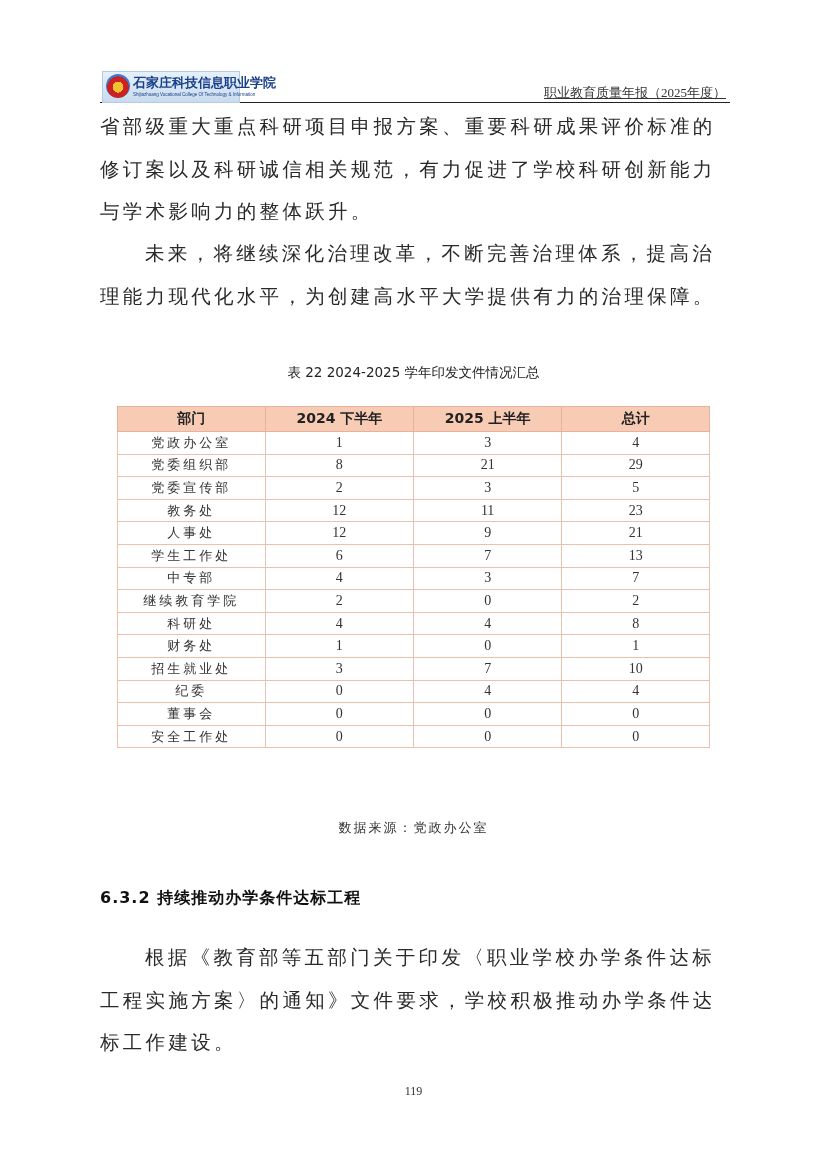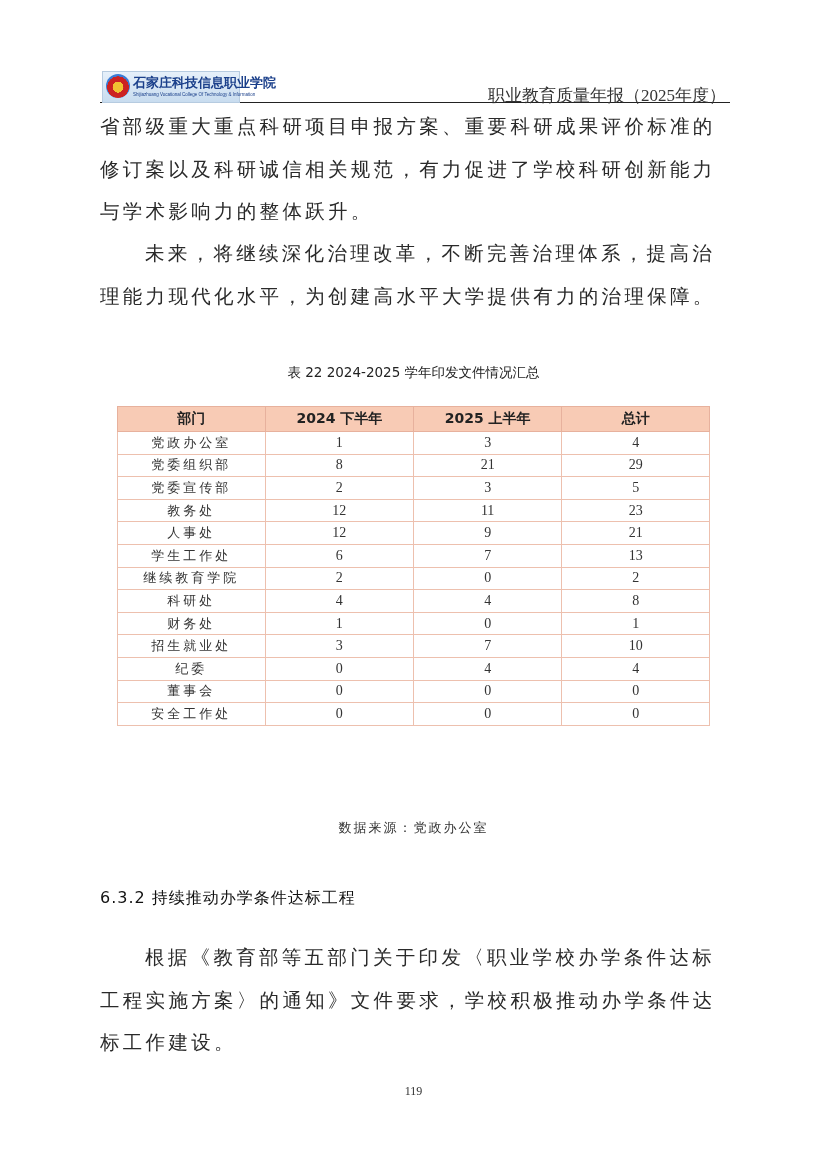--- a/index.html
+++ b/index.html
@@ -8,38 +8,38 @@
   .header { position: absolute; left: 100px; top: 70px; width: 630px; height: 32px;
             border-bottom: 1.5px solid #222; }
   .logo { position: absolute; left: 2px; top: 1px; width: 136px; height: 30px;
           background: linear-gradient(#e6f0fa, #c8dcef); border: 1px solid #b6cbe0; }
   .logo-emblem { position: absolute; left: 3px; top: 2px; width: 24px; height: 24px; border-radius: 50%;
                  background: radial-gradient(circle at 50% 55%, #f1c232 0 30%, #cc2222 31% 60%, #3a7bd5 61% 100%); }
   .logo-cn { position: absolute; left: 30px; top: 2px; font-size: 13px; font-weight: bold; color: #1a3f8a;
              font-family: "DejaVu Serif", serif; letter-spacing: 0px; white-space: nowrap; }
   .logo-en { position: absolute; left: 30px; top: 20px; font-size: 4.5px; color: #1a3f8a; white-space: nowrap;
              font-family: "Liberation Sans", sans-serif; }
-  .report-title { position: absolute; right: 4px; top: 14px; font-size: 17px; color: #333;
-                  font-family: "Liberation Serif", serif; }
+  .report-title { position: absolute; right: 4px; top: 14px; font-size: 13px; color: #333;
+                  font-family: "Liberation Serif", serif; text-decoration: underline; }
   .para { position: absolute; left: 100px; width: 630px; font-size: 19.5px; line-height: 42.5px;
           letter-spacing: 3.3px; color: #2a2a2a; font-family: "DejaVu Sans", sans-serif; font-weight: 300; }
   .para p { margin: 0; }
   .indent { text-indent: 45px; }
   .table-caption { position: absolute; left: 0; width: 827px; top: 364px; text-align: center;
                    font-size: 13.5px; font-family: "DejaVu Sans", sans-serif; color: #222; }
   table.data { position: absolute; left: 117px; top: 406px; width: 593px; border-collapse: collapse;
                border: 1.5px solid #b5513a; font-family: "Liberation Serif", serif; }
   table.data th { background: #f8cbb5; height: 22px; font-size: 14px; font-weight: bold;
                   font-family: "DejaVu Sans", sans-serif; color: #222; border: 1px solid #e7b19d; }
   table.data td { height: 21.6px; padding: 0; text-align: center; font-size: 14px; color: #333;
                   border: 1px solid #edc0ae; }
   table.data td.dept { font-family: "DejaVu Sans", sans-serif; letter-spacing: 3px; font-size: 13px; }
   .source { position: absolute; left: 0; width: 827px; top: 819px; text-align: center;
             font-size: 13px; letter-spacing: 2px; font-family: "DejaVu Sans", sans-serif; color: #333; }
-  .section-heading { position: absolute; left: 100px; top: 888px; font-size: 16px; font-weight: normal;
+  .section-heading { position: absolute; left: 100px; top: 888px; font-size: 16px; font-weight: bold;
                      font-family: "DejaVu Sans", sans-serif; color: #111; letter-spacing: 1px; }
   .page-number { position: absolute; left: 0; width: 827px; top: 1084px; text-align: center;
                  font-size: 12px; font-family: "Liberation Serif", serif; color: #333; }
 </style>
 </head>
 <body>
 
 <div class="header">
   <div class="logo">
     <div class="logo-emblem"></div>
@@ -99,20 +99,26 @@
         <td>9</td>
         <td>21</td>
       </tr>
       <tr>
         <td class="dept">学生工作处</td>
         <td>6</td>
         <td>7</td>
         <td>13</td>
       </tr>
       <tr>
+        <td class="dept">中专部</td>
+        <td>4</td>
+        <td>3</td>
+        <td>7</td>
+      </tr>
+      <tr>
         <td class="dept">继续教育学院</td>
         <td>2</td>
         <td>0</td>
         <td>2</td>
       </tr>
       <tr>
         <td class="dept">科研处</td>
         <td>4</td>
         <td>4</td>
         <td>8</td>

